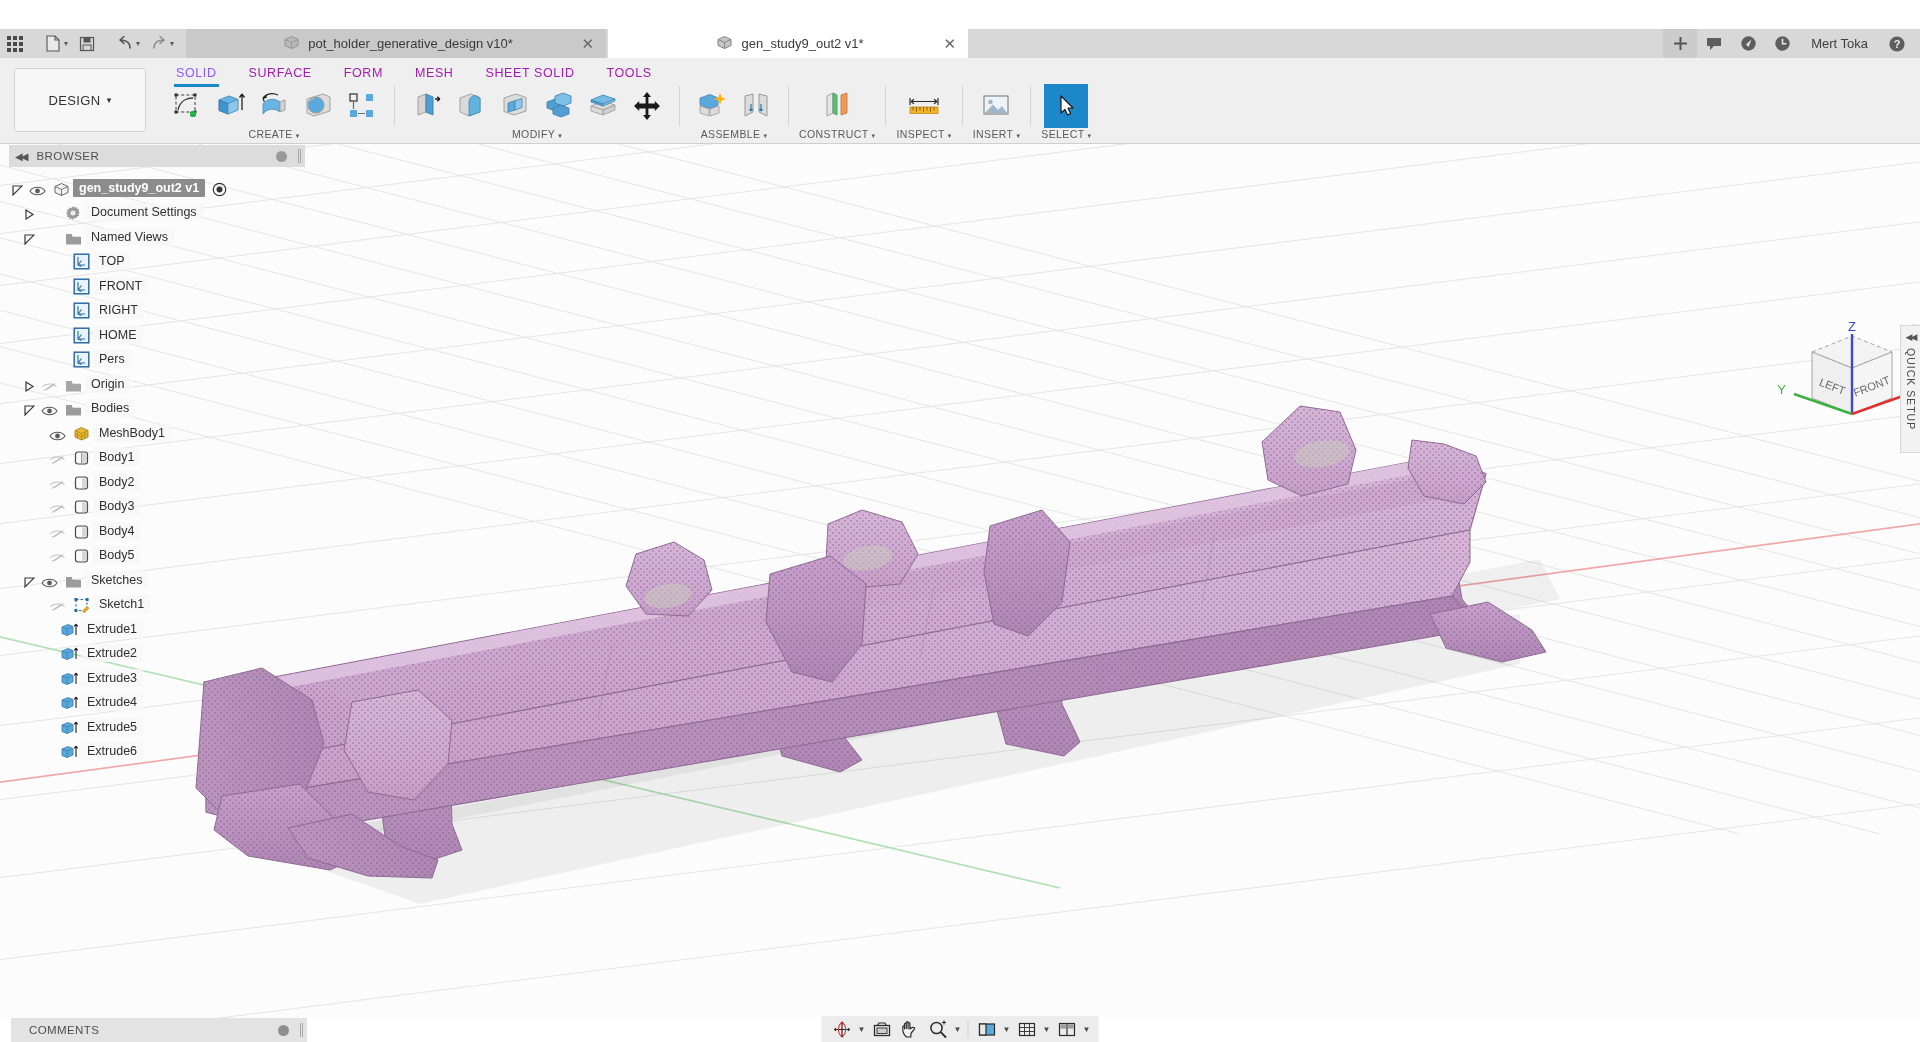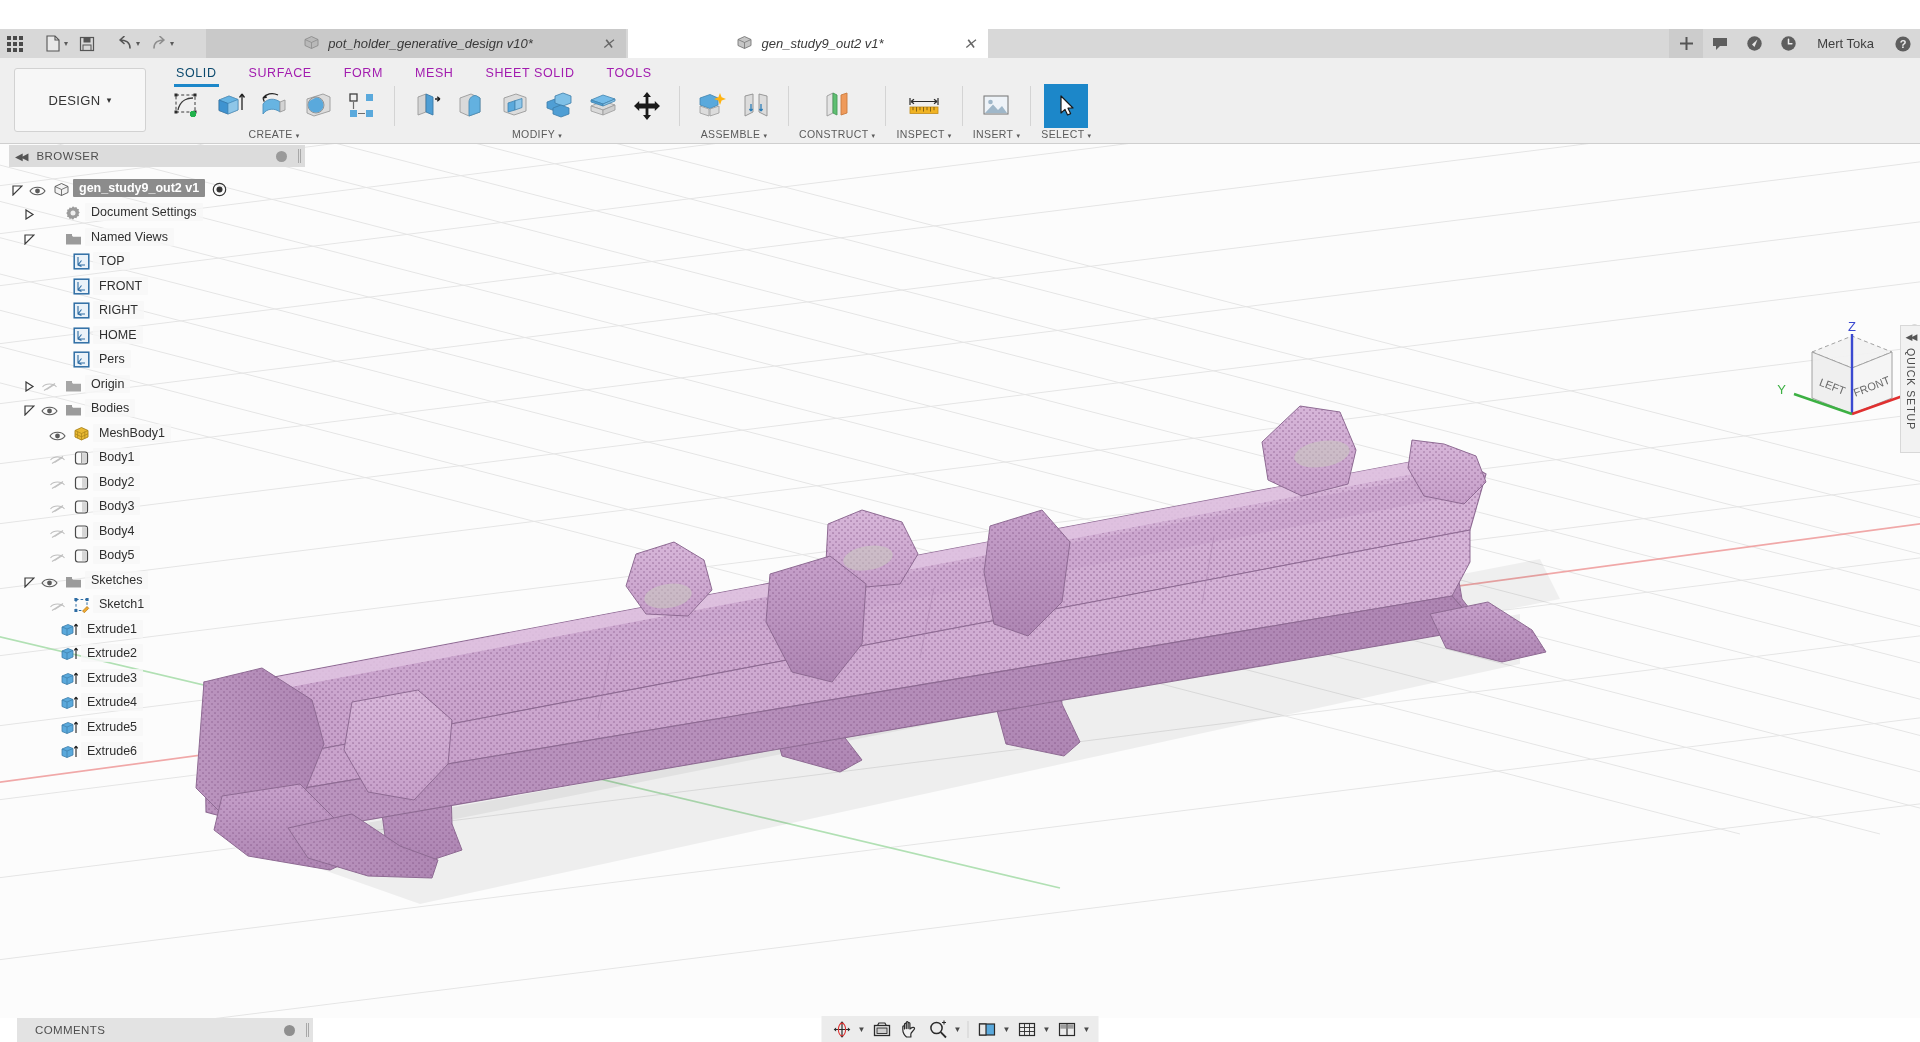--- a/index.html
+++ b/index.html
@@ -41,32 +41,32 @@
   }
   .ab-icon {
     width: 30px; height: 26px; display: flex; align-items: center; justify-content: center;
     color: #4a4a4a;
   }
   .ab-caret { font-size: 8px; color: #5a5a5a; margin-left: -4px; margin-right: 4px; }
   .grid9 { display: grid; grid-template-columns: repeat(3,4px); grid-template-rows: repeat(3,4px); gap: 2px; }
   .grid9 i { background: #4a4a4a; display: block; width: 4px; height: 4px; }
   .ab-sep { width: 8px; }
 
-  .tabzone { display: flex; align-items: flex-start; height: 29px; margin-left: 28px; flex: 1; font-style: italic; }
+  .tabzone { display: flex; align-items: flex-start; height: 29px; margin-left: 8px; flex: 1; }
   .doctab {
     height: 29px; display: flex; align-items: center; padding: 0 10px 0 14px;
     font-size: 13px; color: #3a3a3a; min-width: 440px; justify-content: center; position: relative;
   }
   .doctab.inactive { background: #c9c9c9; }
   .doctab.active { background: #ffffff; }
   .doctab .cube { margin-right: 8px; }
   .doctab .tabx { position: absolute; right: 12px; font-size: 15px; color: #666; line-height: 1; }
   .tab-gap { width: 2px; }
 
-  .ab-right { margin-left: auto; display: flex; align-items: center; }
+  .ab-right { margin-left: auto; display: flex; align-items: center; padding-right: 6px; }
   .ab-right .ab-icon { width: 34px; height: 29px; color: #5c5c5c; }
   .plusbtn { background: #cccccc; }
   .username { font-size: 13px; color: #3f3f3f; padding: 0 12px; white-space: nowrap; }
 
   
   .ribbon {
     position: absolute; top: 58px; left: 0; width: 1920px; height: 86px;
     background: #efefef; border-bottom: 1px solid #cfcfcf;
   }
   .wsbtn {
@@ -75,21 +75,21 @@
     display: flex; align-items: center; justify-content: center;
     font-size: 13px; color: #333; letter-spacing: .4px;
   }
   .wsbtn .cr { font-size: 9px; margin-left: 6px; }
 
   .ribtabs { position: absolute; left: 160px; top: 2px; display: flex; }
   .ribtab {
     padding: 6px 16px 7px; font-size: 12.5px; color: #a21caf; letter-spacing: .6px;
     position: relative; white-space: nowrap;
   }
-  .ribtab.on { color: #0c4a6e; }
+  .ribtab.on { color: #8b5cf6; }
   .ribtab.on::after {
     content: ""; position: absolute; left: 14px; right: 14px; bottom: 0; height: 3px; background: #1c87c9;
   }
 
   .ribbody { position: absolute; left: 160px; top: 26px; right: 0; height: 60px; display: flex; align-items: flex-start; }
   .rgroup { display: flex; flex-direction: column; align-items: center; position: relative; padding: 0 4px; }
   .rgrow { display: flex; align-items: flex-start; height: 44px; }
   .rbtn {
     width: 44px; height: 44px; display: flex; align-items: center; justify-content: center;
     position: relative;
@@ -138,21 +138,21 @@
   .qs-text {
     writing-mode: vertical-rl; font-size: 10.5px; color: #4a4a4a; letter-spacing: 1px;
   }
   .scroll-handle {
     position: absolute; right: 2px; top: 180px; width: 7px; height: 120px;
     background: #d9d9d9; border-radius: 4px;
   }
 
   
   .comments {
-    position: absolute; left: 17px; bottom: 0px; width: 296px; height: 24px;
+    position: absolute; left: 11px; bottom: 0px; width: 296px; height: 24px;
     background: #e3e3e3; display: flex; align-items: center;
     font-size: 11.5px; color: #4f4f4f; letter-spacing: .4px;
   }
   .comments .ctext { margin-left: 18px; }
   .cm-dot { position: absolute; right: 18px; width: 11px; height: 11px; border-radius: 50%; background: #8f8f8f; }
   .cm-grip { position: absolute; right: 4px; width: 3px; height: 14px; border-left: 1px solid #a8a8a8; border-right: 1px solid #a8a8a8; }
 
   .navbar {
     position: absolute; left: 50%; transform: translateX(-50%); bottom: 0px;
     height: 26px; background: #ececec; display: flex; align-items: center; padding: 0 6px;

